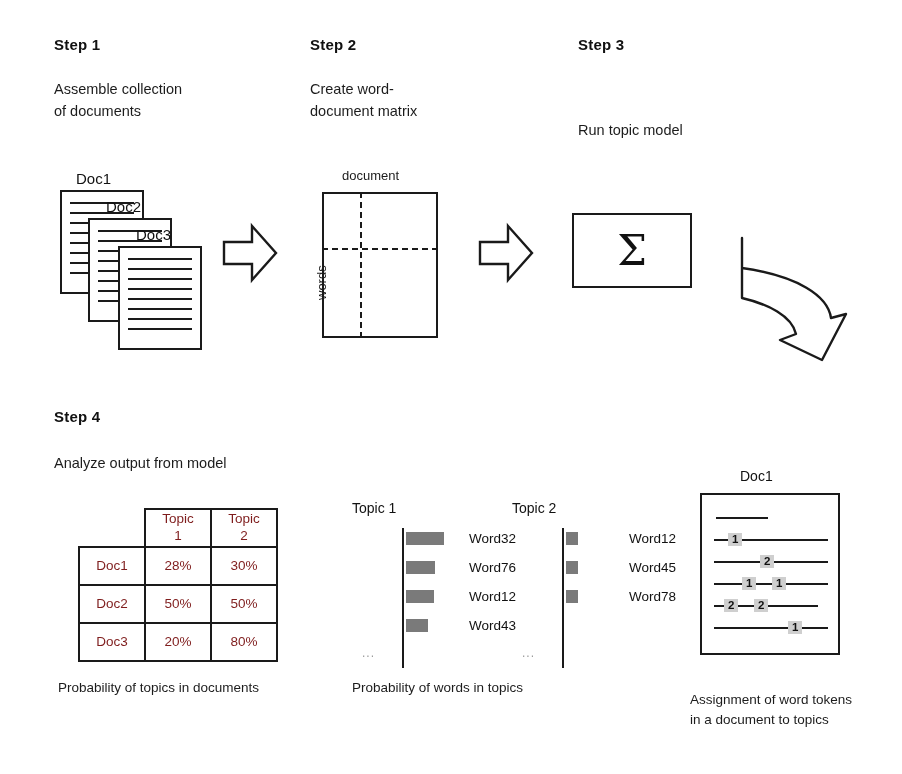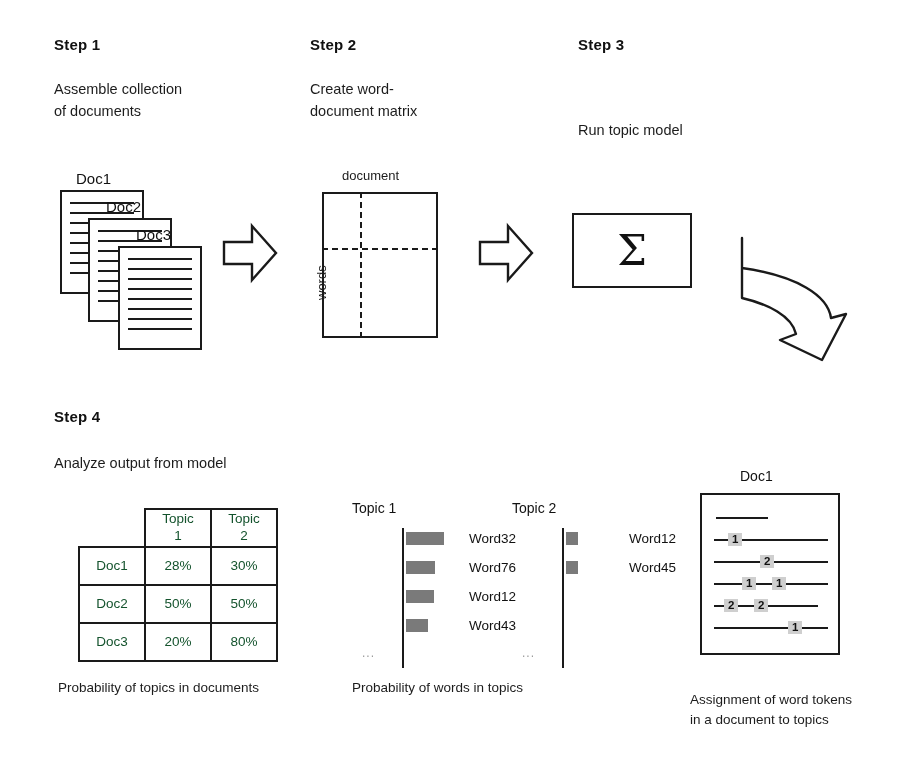--- a/index.html
+++ b/index.html
@@ -30,21 +30,21 @@
   .axis-lbl.vert{transform:rotate(-90deg);transform-origin:left top;}
 
   
   .sigma-box{position:absolute;border:2px solid #1a1a1a;background:#fff;box-sizing:border-box;
              display:flex;align-items:center;justify-content:center;}
   .sigma-box span{font-family:"DejaVu Serif","Liberation Serif",serif;font-size:42px;line-height:1;color:#111;}
 
   
   .ptable{position:absolute;border-collapse:collapse;}
   .ptable td{border:2px solid #1a1a1a;text-align:center;vertical-align:middle;
-             font-size:13.5px;color:#14532d;width:62px;height:34px;white-space:pre-line;line-height:1.25;}
+             font-size:13.5px;color:#7f1d1d;width:62px;height:34px;white-space:pre-line;line-height:1.25;}
   .ptable td.corner{border:none;background:transparent;}
   .ptable td.rowhead{width:62px;}
 
   
   .topic-title{position:absolute;font-size:14px;color:#111;white-space:nowrap;}
   .chart{position:absolute;}
   .chart .axis{position:absolute;left:0;top:0;bottom:0;width:0;border-left:2.5px solid #1a1a1a;}
   .chart .row{position:relative;height:29px;}
   .chart .wlbl{position:absolute;right:6px;top:3px;font-size:13.5px;color:#111;white-space:nowrap;text-align:right;}
   .chart .bar{position:absolute;left:4px;top:4px;height:13px;background:#7a7a7a;}
@@ -241,20 +241,26 @@
         <span style="position:absolute;right:0;top:0;white-space:nowrap;">Word12</span>
       </div>
     <div class="bar" id="t2b1" style="width: 12px;"></div>
   </div>
   <div class="row">
     <div class="wlbl" style="right:6px;width:0;">
         <span style="position:absolute;right:0;top:0;white-space:nowrap;">Word45</span>
       </div>
     <div class="bar" id="t2b2" style="width: 12px;"></div>
   </div>
+  <div class="row">
+    <div class="wlbl" style="right:6px;width:0;">
+        <span style="position:absolute;right:0;top:0;white-space:nowrap;">Word78</span>
+      </div>
+    <div class="bar" id="t2b3" style="width: 12px;"></div>
+  </div>
   <div class="dots" style="right:auto;left:-40px;top:118px;">...</div>
 </div>
 
 <div class="caption" style="left:352px;top:678px;">Probability of words in topics</div>
 
 <div class="tokenbox-title" style="left:740px;top:468px;">Doc1</div>
 <div class="tokenbox" style="left:700px;top:493px;width:140px;height:162px;">
 
   <div class="tline" style="left:14px;top:22px;width:52px;border-top-width:2px;"></div>
 

